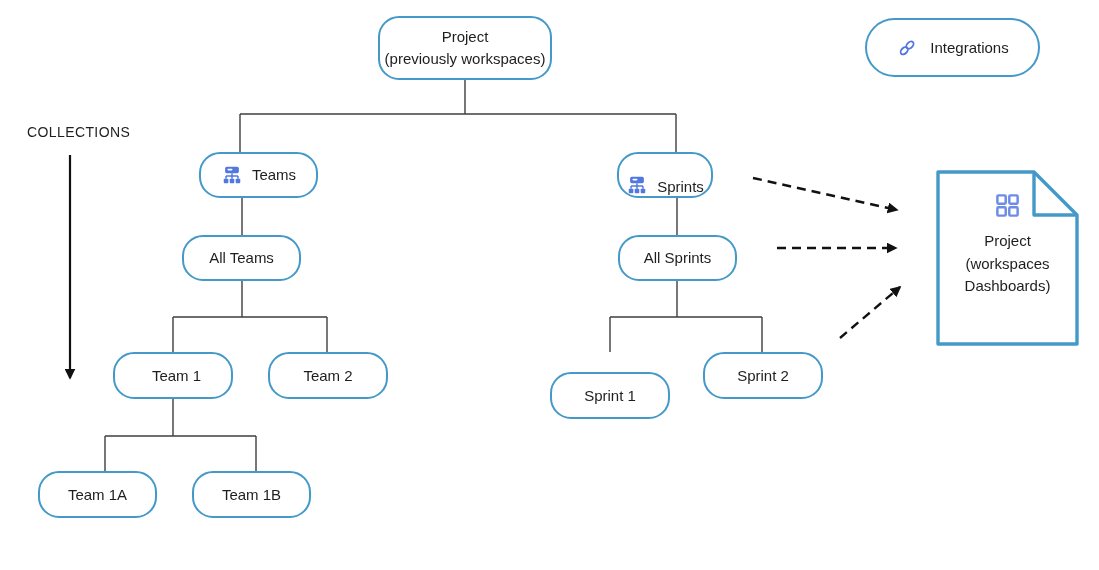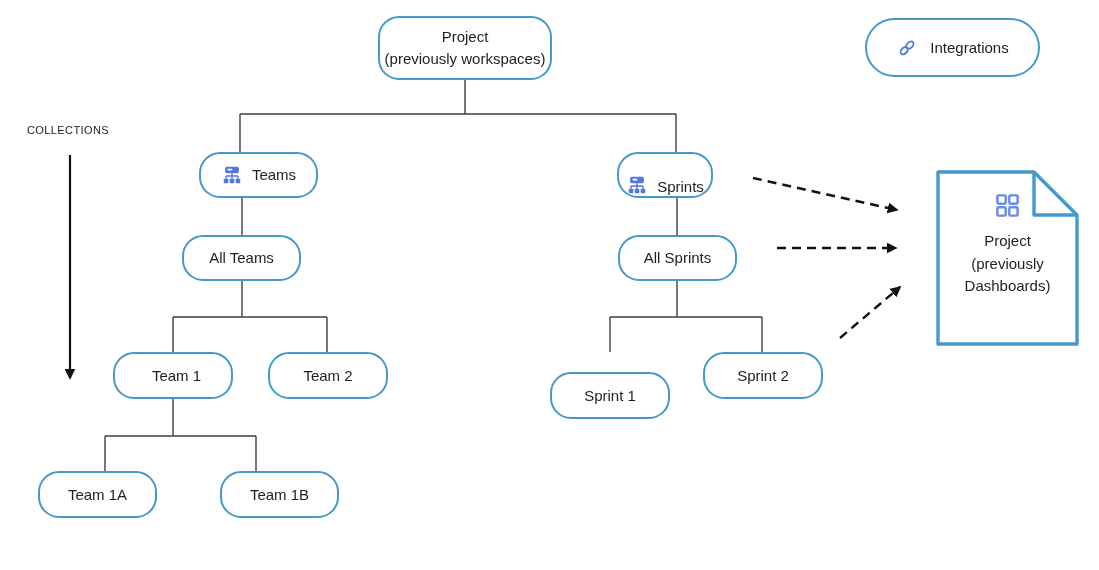--- a/index.html
+++ b/index.html
@@ -30,21 +30,21 @@
     font-size: 15px;
     line-height: 1.2;
   }
   .node .lbl { white-space: nowrap; }
   .pill { border-radius: 30px; gap: 12px; }
   .project-inner { text-align: center; line-height: 1.5; font-size: 15px; }
   .project-inner span { display: block; }
   .collections-label {
     position: absolute;
     left: 27px; top: 124px;
-    font-size: 11px;
+    font-size: 14px;
     letter-spacing: 0.4px;
   }
   .insights-content {
     position: absolute;
     left: 938px; top: 192px;
     width: 139px;
     display: flex;
     flex-direction: column;
     align-items: center;
     gap: 11px;
@@ -146,21 +146,21 @@
   <div class="node" style="left:550px; top:352px; width:120px; height:47px;margin-top:20px;">
     <span class="lbl">Sprint 1</span>
   </div>
   <div class="node" style="left:703px; top:352px; width:120px; height:47px;">
     <span class="lbl">Sprint 2</span>
   </div>
 
   <div class="node" style="left:38px; top:471px; width:119px; height:47px;">
     <span class="lbl">Team 1A</span>
   </div>
-  <div class="node" style="left:192px; top:471px; width:119px; height:47px;margin-left:28px;">
+  <div class="node" style="left:192px; top:471px; width:119px; height:47px;">
     <span class="lbl">Team 1B</span>
   </div>
 
   <div class="node pill" style="left:865px; top:18px; width:175px; height:59px;">
     <span class="icon">
       <svg width="22" height="22" viewBox="0 0 24 24">
         <g stroke="#5377e0" stroke-width="2" fill="none">
           <ellipse cx="9" cy="15" rx="4.6" ry="3.1" transform="rotate(-45 9 15)"></ellipse>
           <ellipse cx="15.2" cy="8.8" rx="4.6" ry="3.1" transform="rotate(-45 15.2 8.8)"></ellipse>
         </g>
@@ -175,17 +175,17 @@
         <g stroke="#6d8ce5" stroke-width="2.2" fill="none">
           <rect x="3" y="3" width="7.4" height="7.4" rx="1"></rect>
           <rect x="13.6" y="3" width="7.4" height="7.4" rx="1"></rect>
           <rect x="3" y="13.6" width="7.4" height="7.4" rx="1"></rect>
           <rect x="13.6" y="13.6" width="7.4" height="7.4" rx="1"></rect>
         </g>
       </svg>
     </span>
     <div class="insights-text">
       <span>Project</span><br>
-      <span>(previously Dashboards)</span>
+      <span>(workspaces Dashboards)</span>
     </div>
   </div>
 
 </div>
 
 </body></html>

